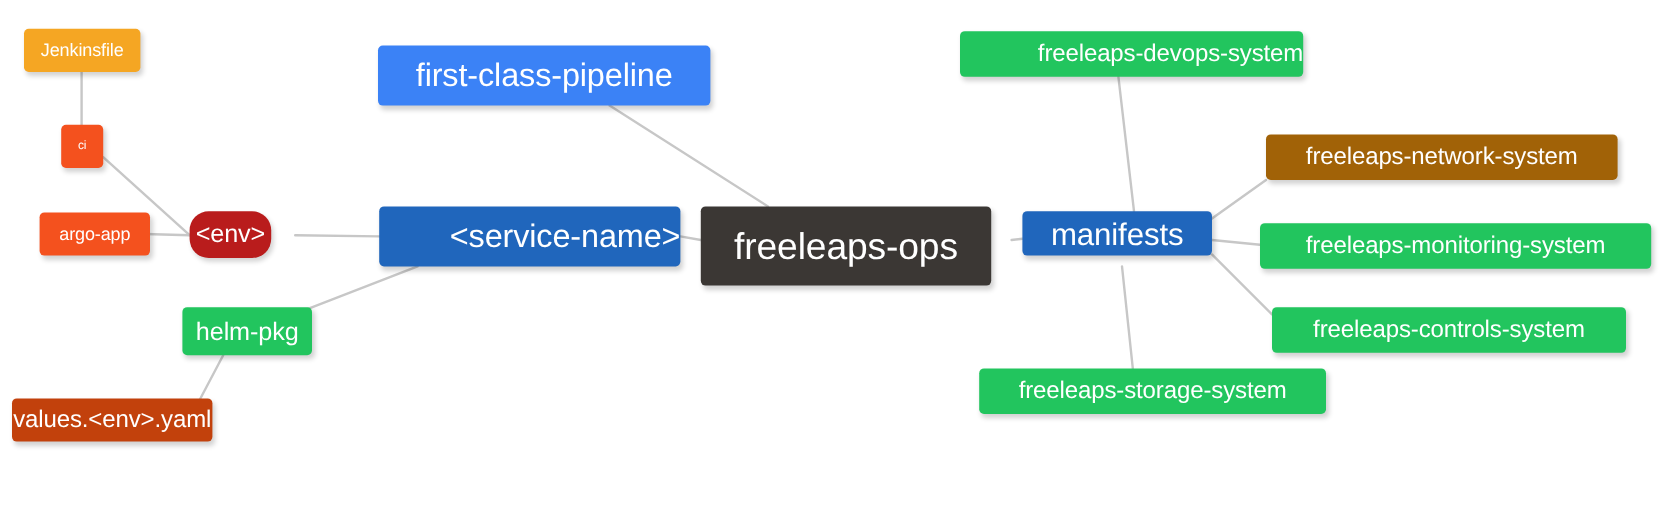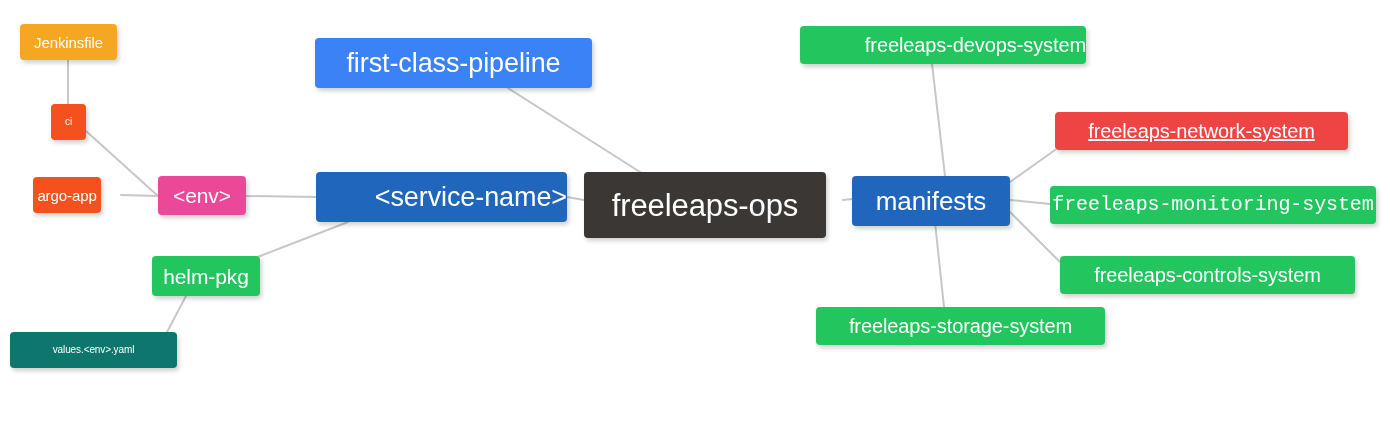--- a/index.html
+++ b/index.html
@@ -63,51 +63,51 @@
       <line x1="1060" y1="262" x2="1010" y2="212" stroke="#c7c7c7" stroke-width="2" stroke-linecap="round"></line>
       <line x1="944" y1="307" x2="935" y2="222" stroke="#c7c7c7" stroke-width="2" stroke-linecap="round"></line>
     </svg>
   <div id="node-layer">
       <div class="node" style="left: 20px; top: 24px; width: 97px; height: 36px; background: rgb(245, 166, 35); font-size: 15px;">
         <span class="node-label">Jenkinsfile</span>
       </div>
       <div class="node" style="left: 51px; top: 104px; width: 35px; height: 36px; background: rgb(244, 81, 30); font-size: 10px;">
         <span class="node-label">ci</span>
       </div>
-      <div class="node" style="left: 33px; top: 177px; width: 68px; height: 36px; background: rgb(244, 81, 30); font-size: 15px;">
+      <div class="node" style="left: 33px; top: 177px; width: 92px; height: 36px; background: rgb(244, 81, 30); font-size: 15px;">
         <span class="node-label">argo-app</span>
       </div>
-      <div class="node" style="left: 158px; top: 176px; width: 88px; height: 39px; background: #ec4899; font-size: 21px;">
+      <div class="node" style="left: 158px; top: 176px; width: 68px; height: 39px; background: #b91c1c; font-size: 21px; border-radius: 16px;">
         <span class="node-label">&lt;env&gt;</span>
       </div>
       <div class="node" style="left: 152px; top: 256px; width: 108px; height: 40px; background: rgb(34, 197, 94); font-size: 21px; justify-content: center;">
         <span class="node-label">helm-pkg</span>
       </div>
-      <div class="node" style="left: 10px; top: 332px; width: 167px; height: 36px; background: #0f766e; font-size: 10px;">
+      <div class="node" style="left: 10px; top: 332px; width: 167px; height: 36px; background: #c2410c; font-size: 20px;">
         <span class="node-label">values.&lt;env&gt;.yaml</span>
       </div>
       <div class="node" style="left: 315px; top: 38px; width: 277px; height: 50px; background: #3b82f6; font-size: 27px;">
         <span class="node-label">first-class-pipeline</span>
       </div>
       <div class="node" style="left: 316px; top: 172px; width: 251px; height: 50px; background: rgb(32, 102, 188); font-size: 27px; justify-content: flex-end;">
         <span class="node-label">&lt;service-name&gt;</span>
       </div>
       <div class="node" style="left: 584px; top: 172px; width: 242px; height: 66px; background: rgb(59, 55, 52); font-size: 31px;">
         <span class="node-label">freeleaps-ops</span>
       </div>
-      <div class="node" style="left: 852px; top: 176px; width: 158px; height: 50px; background: rgb(32, 102, 188); font-size: 26px;">
+      <div class="node" style="left: 852px; top: 176px; width: 158px; height: 37px; background: rgb(32, 102, 188); font-size: 26px;">
         <span class="node-label">manifests</span>
       </div>
       <div class="node" style="left: 800px; top: 26px; width: 286px; height: 38px; background: rgb(34, 197, 94); font-size: 20px; justify-content: flex-end;">
         <span class="node-label">freeleaps-devops-system</span>
       </div>
-      <div class="node" style="left: 1055px; top: 112px; width: 293px; height: 38px; background: #ef4444; font-size: 20px; text-decoration: underline;">
+      <div class="node" style="left: 1055px; top: 112px; width: 293px; height: 38px; background: #a16207; font-size: 20px;">
         <span class="node-label">freeleaps-network-system</span>
       </div>
-      <div class="node" style="left: 1050px; top: 186px; width: 326px; height: 38px; background: rgb(34, 197, 94); font-size: 20px; font-family: Liberation Mono, monospace;">
+      <div class="node" style="left: 1050px; top: 186px; width: 326px; height: 38px; background: rgb(34, 197, 94); font-size: 20px;">
         <span class="node-label">freeleaps-monitoring-system</span>
       </div>
       <div class="node" style="left: 1060px; top: 256px; width: 295px; height: 38px; background: rgb(34, 197, 94); font-size: 20px;">
         <span class="node-label">freeleaps-controls-system</span>
       </div>
       <div class="node" style="left: 816px; top: 307px; width: 289px; height: 38px; background: rgb(34, 197, 94); font-size: 20px;">
         <span class="node-label">freeleaps-storage-system</span>
       </div>
     </div>
 </div>

